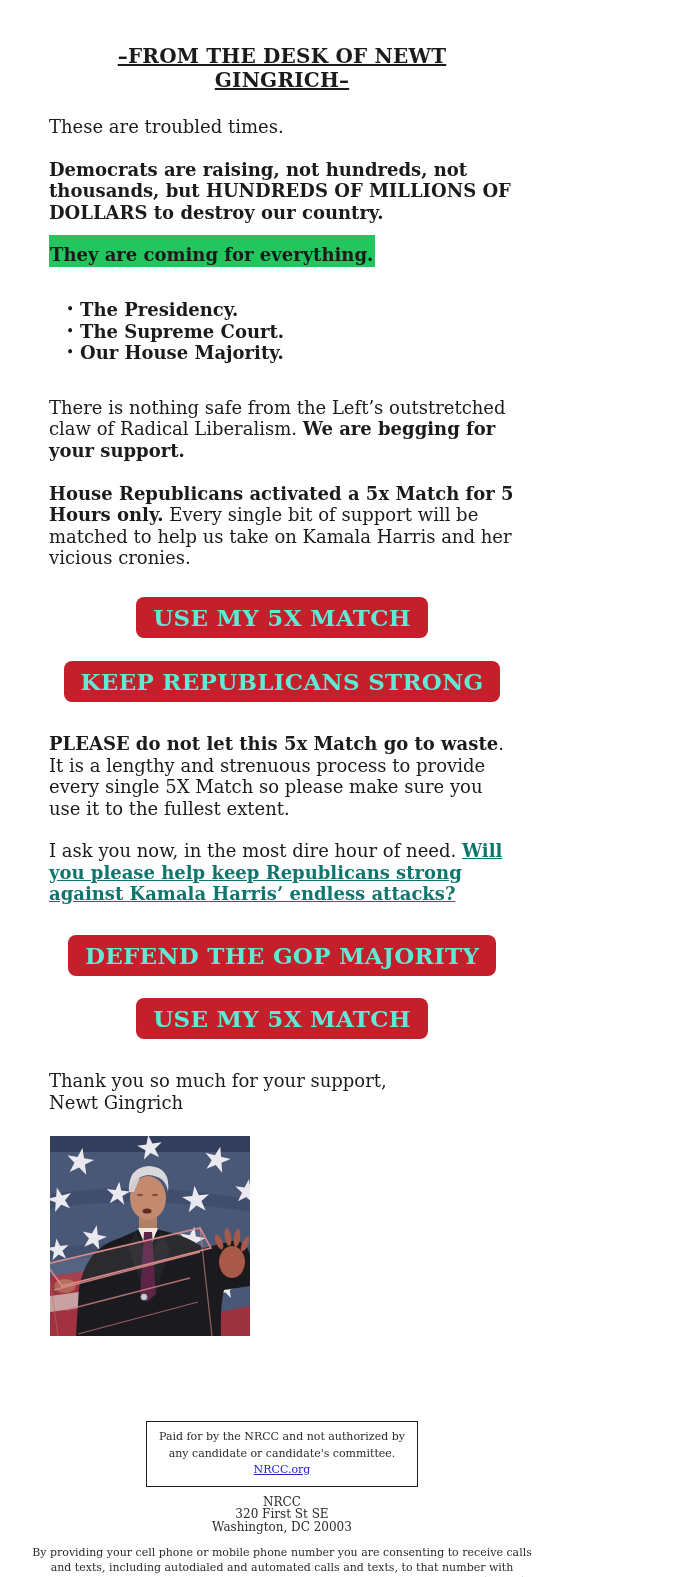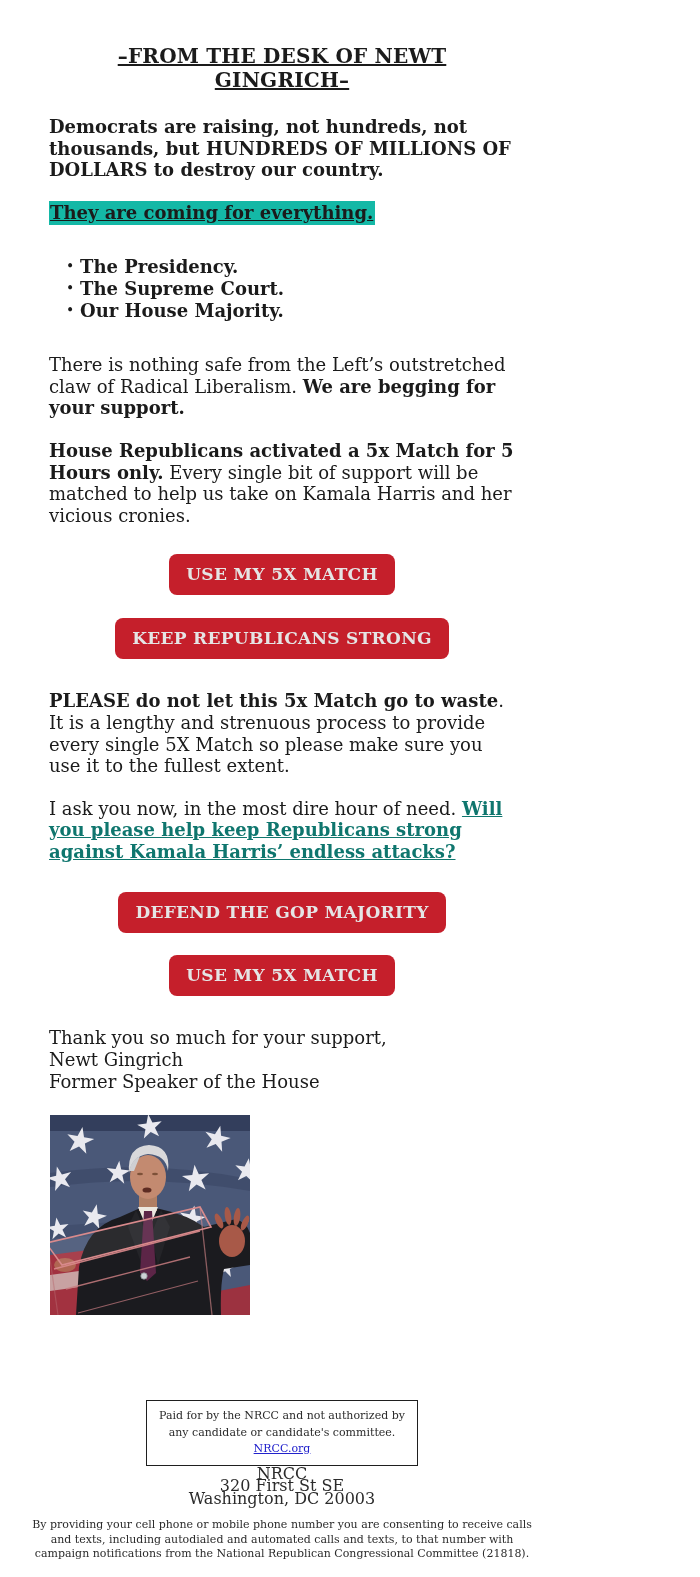--- a/index.html
+++ b/index.html
@@ -14,43 +14,43 @@
   .title{
     font-size:20px;
     font-weight:bold;
     text-align:center;
     text-decoration:underline;
     margin:0 0 24px 0;
     letter-spacing:.2px;
   }
   p{font-size:18px;line-height:1.2;margin:21px 0;}
   .bold{font-weight:bold;}
-  .hl{background:#14b8a6;font-weight:bold;padding:1px 2px 2px 1px;text-decoration:underline;}
+  .hl{background:#22c55e;font-weight:bold;padding:9px 2px 2px 1px;}
   ul.bullets{margin:33px 0;padding:0 0 0 31px;list-style:none;}
   ul.bullets li{
     font-weight:bold;font-size:18px;line-height:1.2;position:relative;
   }
   ul.bullets li::before{
     content:"\2022";
     position:absolute;left:-14px;top:2px;font-size:14px;font-weight:normal;
   }
   a.body-link{
     color:#0f766e;font-weight:bold;text-decoration:underline;cursor:pointer;
   }
   .btn-row{text-align:center;}
   .btn-row-1{margin:28px 0 23px;}
   .btn-row-2{margin:16px 0 31px;}
   .btn-row-3{margin:30px 0 22px;}
   .btn-row-4{margin:22px 0 31px;}
   .btn{
     display:inline-block;
     background:#c51f2b;
-    color:#e5e5e5;
+    color:#5eead4;
     font-weight:bold;
-    font-size:17px;
+    font-size:23px;
     line-height:23px;
     padding:9px 17px;
     border-radius:8px;
     text-decoration:none;
     cursor:pointer;
     letter-spacing:.3px;
   }
   .signoff{margin:31px 0 0 0;}
   .photo{
     margin:23px 0 0 1px;
@@ -61,38 +61,39 @@
   .disclaimer-box{
     width:252px;
     margin:85px auto 0 auto;
     border:1px solid #1f1f1f;
     padding:7px 9px;
     font-size:11px;
     line-height:1.5;
   }
   .footer a{color:#2222cc;text-decoration:underline;cursor:pointer;}
   .address{
-    margin-top:2px;
-    font-size:16px;
+    margin-top:9px;
+    font-size:12px;
     line-height:12.5px;
   }
   .legal{
     font-size:11px;
     line-height:1.3;
     margin:13px 28px;
   }
 </style>
 </head>
 <body>
 
 <div class="email">
   <div class="content">
 
     <h1 class="title">–FROM THE DESK OF NEWT GINGRICH–</h1>
 
+    <p><span>These are troubled times.</span></p>
 
     <p class="bold"><span>Democrats are raising, not hundreds, not thousands, but HUNDREDS OF MILLIONS OF DOLLARS to destroy our country.</span></p>
 
     <p><span class="hl">They are coming for everything.</span></p>
 
     <ul class="bullets">
       <li>The Presidency.</li>
       <li>The Supreme Court.</li>
       <li>Our House Majority.</li>
     </ul>
@@ -117,21 +118,20 @@
       <a class="btn">DEFEND THE GOP MAJORITY</a>
     </div>
 
     <div class="btn-row btn-row-4">
       <a class="btn">USE MY 5X MATCH</a>
     </div>
 
     <p class="signoff">
       <span>Thank you so much for your support,</span><br>
       <span>Newt Gingrich</span><br>
-      <span>Former Speaker of the House</span>
     </p>
 
     <svg class="photo" viewBox="0 0 200 200" xmlns="http://www.w3.org/2000/svg" role="img">
       <defs>
         <path id="st" d="M0,-13 L3,-4 L12.4,-4 L4.8,1.5 L7.7,10.5 L0,5 L-7.7,10.5 L-4.8,1.5 L-12.4,-4 L-3,-4 Z"></path>
       </defs>
 
       <rect width="200" height="200" fill="#4a5878"></rect>
       <rect width="200" height="16" fill="#333e5c"></rect>
       <path d="M0,58 Q100,44 200,64 L200,76 Q100,58 0,72 Z" fill="#3d4a68" opacity="0.75"></path>

